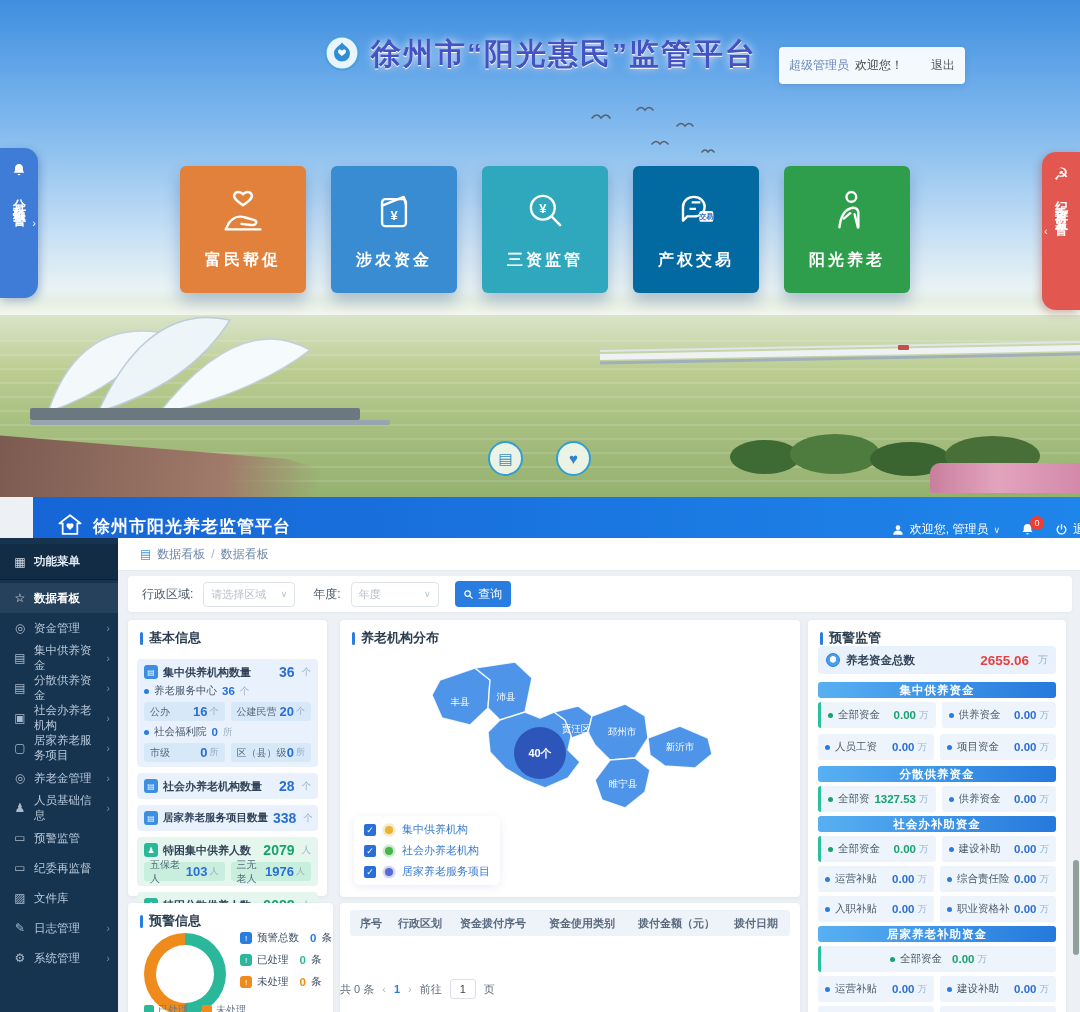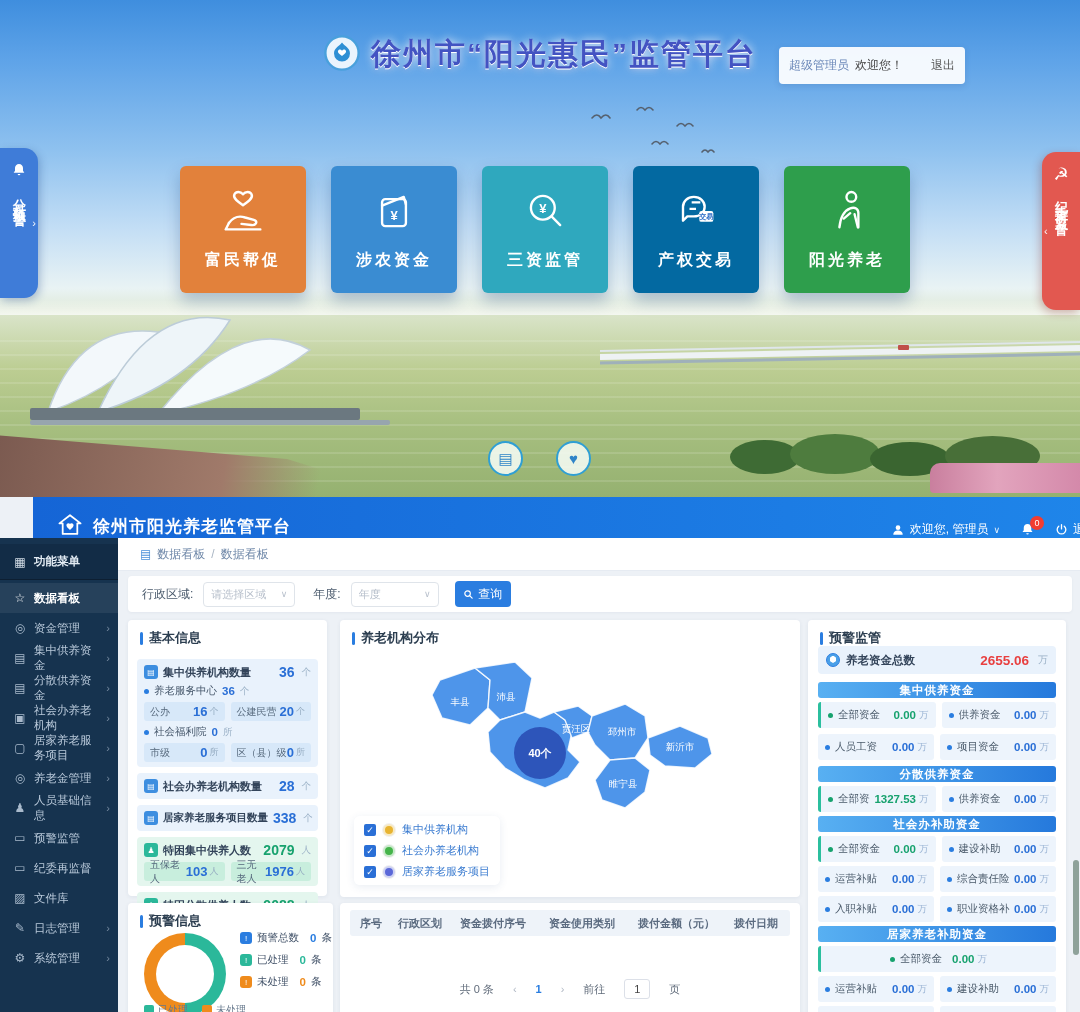--- a/index.html
+++ b/index.html
@@ -135,21 +135,21 @@
   .cbox{width:12px;height:12px;border-radius:2px;background:#2a6fd6;color:#fff;font-size:9px;line-height:12px;text-align:center;}
   .ml-dot{width:12px;height:12px;border-radius:50%;border:2px solid rgba(255,255,255,.7);box-shadow:0 0 0 1px rgba(0,0,0,.06);}
 
   
   .p-table{left:340px;top:406px;width:460px;height:120px;}
   .t-head{position:absolute;left:10px;right:10px;top:7px;height:26px;background:#eef3f9;border-radius:3px;
     display:flex;align-items:center;font-size:11px;font-weight:bold;color:#5b6b80;}
   .t-head span{padding-left:10px;white-space:nowrap;overflow:hidden;}
   .th0{flex:0 0 38px;}.th1{flex:0 0 62px;}.th2{flex:1 1 0;}.th3{flex:1 1 0;}.th4{flex:0 0 96px;}.th5{flex:0 0 66px;}
   .t-empty{position:absolute;left:0;right:0;top:44px;text-align:center;font-size:11.5px;color:#90a0b0;}
-  .t-page{position:absolute;left:0;right:0;top:76px;display:flex;align-items:center;justify-content:center;gap:19px;font-size:11px;color:#606b7a;}
+  .t-page{position:absolute;left:0;right:0;top:76px;display:flex;align-items:center;justify-content:flex-start;gap:8px;font-size:11px;color:#606b7a;}
   .t-page .pg-prev,.t-page .pg-next{color:#b0b8c4;cursor:pointer;}
   .t-page .pg-cur{color:#2a7de0;font-weight:bold;cursor:pointer;}
   .t-page input{width:26px;height:20px;border:1px solid #dce0e8;border-radius:3px;text-align:center;font-size:11px;color:#444;}
 
   
   .p-funds{left:808px;top:123px;width:258px;height:400px;}
   .f-el{position:absolute;left:10px;right:10px;}
   .f-total{height:28px;background:#e9f2fc;border-radius:4px;display:flex;align-items:center;padding:0 8px;gap:6px;}
   .f-total-ic{width:14px;height:14px;border-radius:50%;background:radial-gradient(circle at 50% 45%,#fff 0 3px,#4aa0e8 3.5px 7px);border:1.5px solid #2a7de0;}
   .f-total .lb{font-size:11.5px;font-weight:bold;color:#33445a;}

